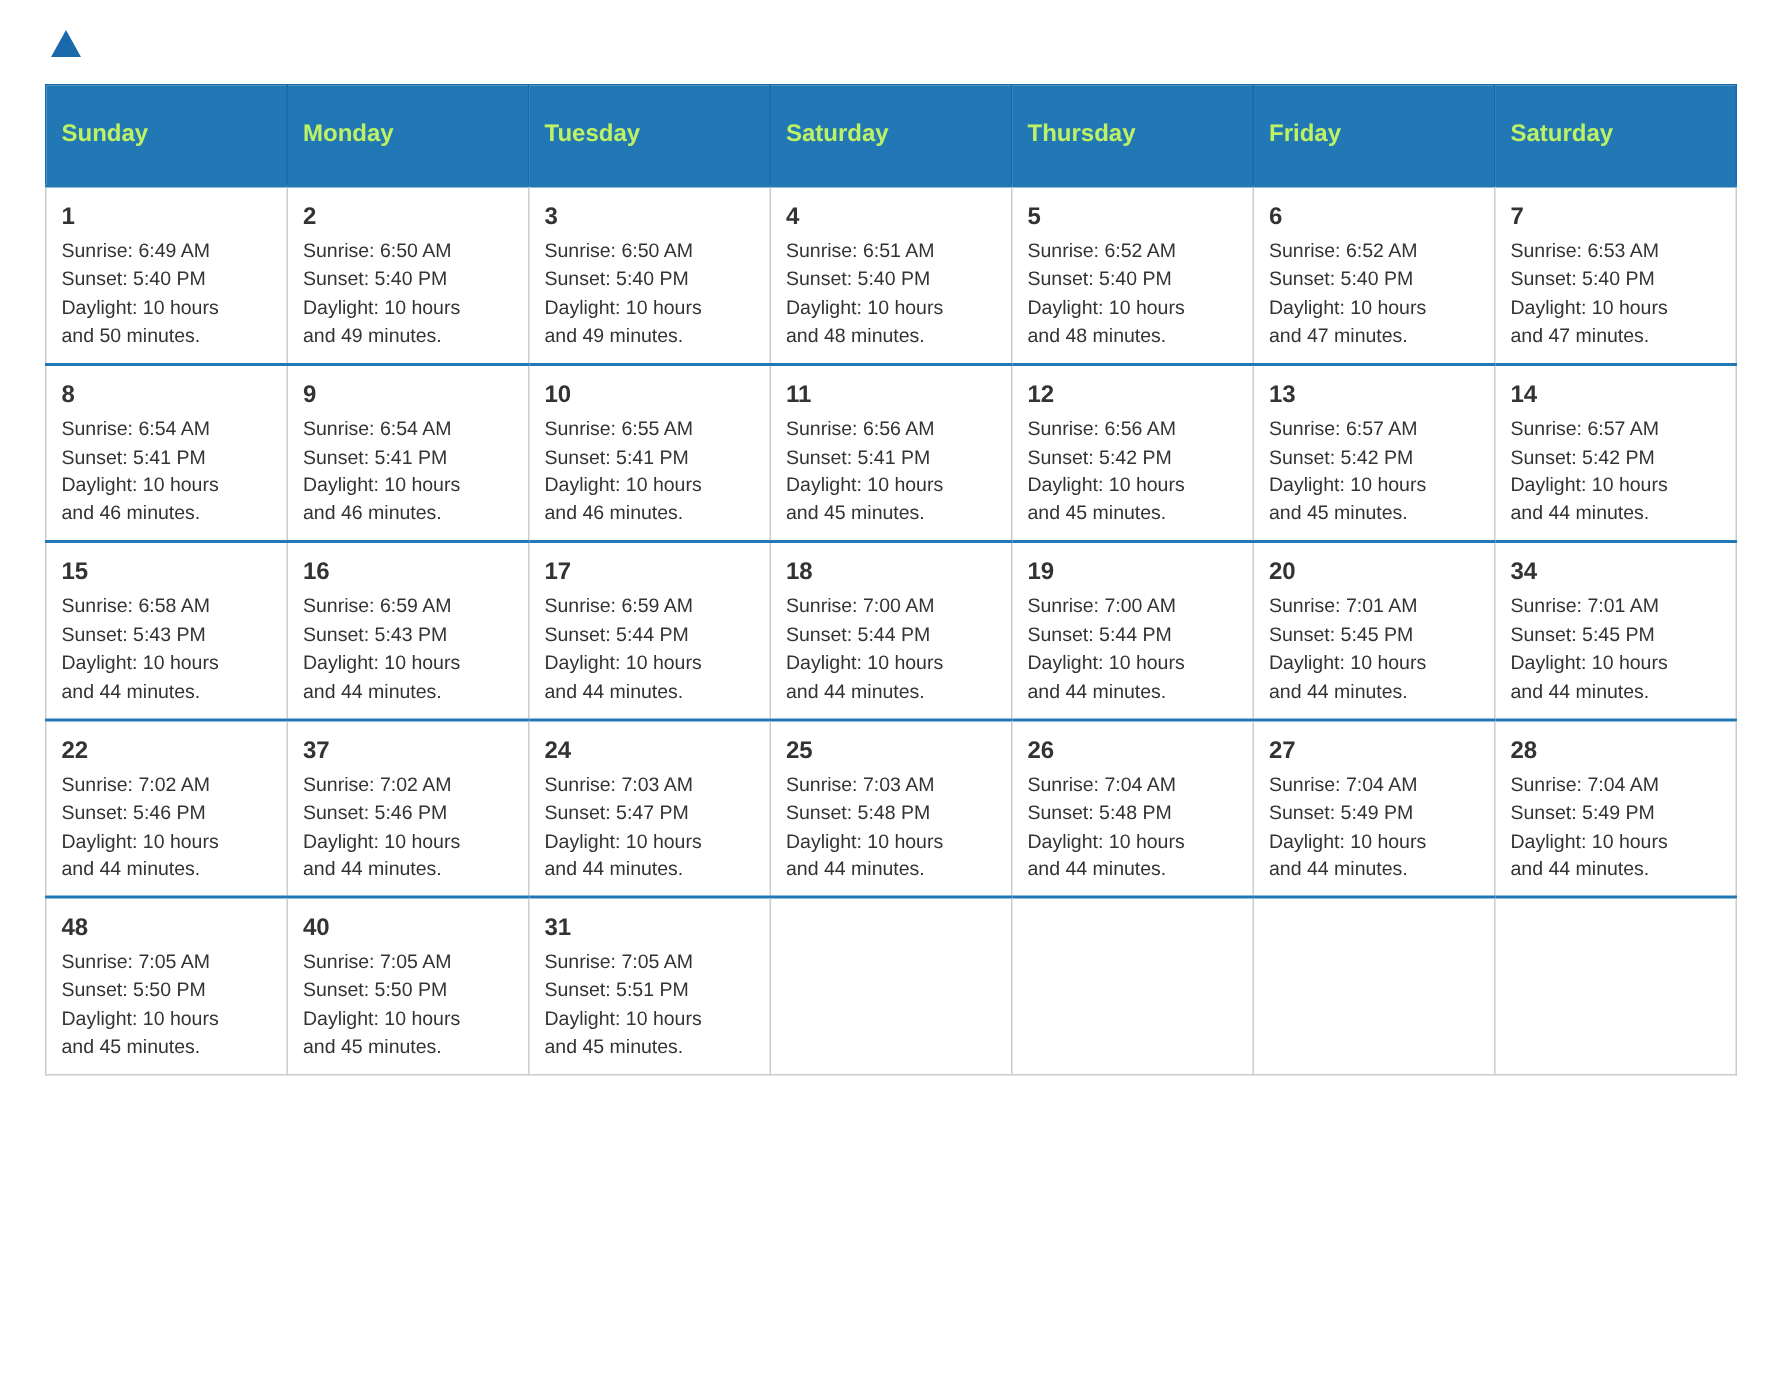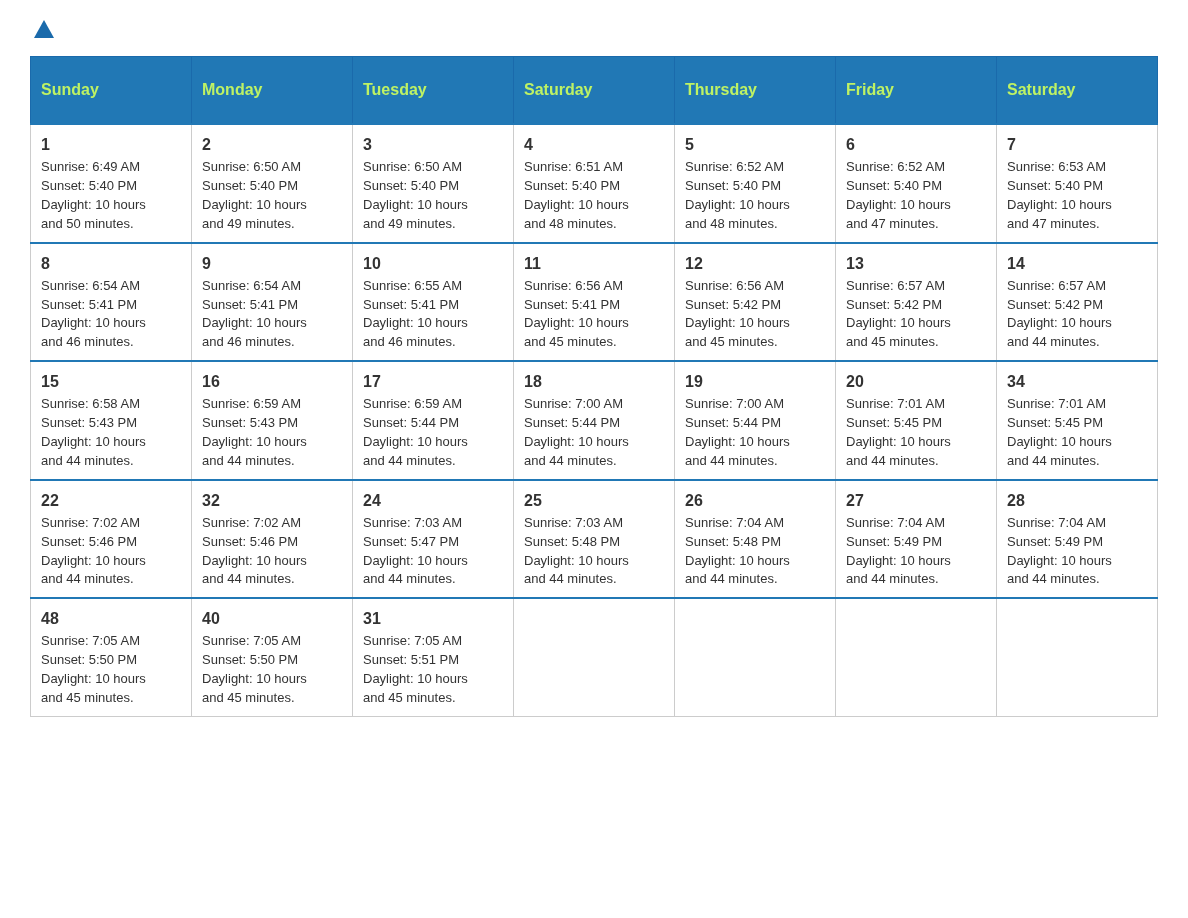--- a/index.html
+++ b/index.html
@@ -147,21 +147,21 @@
         <td><span class="day-num">15</span>Sunrise: 6:58 AM<br>Sunset: 5:43 PM<br>Daylight: 10 hours<br>and 44 minutes.</td>
         <td><span class="day-num">16</span>Sunrise: 6:59 AM<br>Sunset: 5:43 PM<br>Daylight: 10 hours<br>and 44 minutes.</td>
         <td><span class="day-num">17</span>Sunrise: 6:59 AM<br>Sunset: 5:44 PM<br>Daylight: 10 hours<br>and 44 minutes.</td>
         <td><span class="day-num">18</span>Sunrise: 7:00 AM<br>Sunset: 5:44 PM<br>Daylight: 10 hours<br>and 44 minutes.</td>
         <td><span class="day-num">19</span>Sunrise: 7:00 AM<br>Sunset: 5:44 PM<br>Daylight: 10 hours<br>and 44 minutes.</td>
         <td><span class="day-num">20</span>Sunrise: 7:01 AM<br>Sunset: 5:45 PM<br>Daylight: 10 hours<br>and 44 minutes.</td>
         <td><span class="day-num">34</span>Sunrise: 7:01 AM<br>Sunset: 5:45 PM<br>Daylight: 10 hours<br>and 44 minutes.</td>
       </tr>
       <tr>
         <td><span class="day-num">22</span>Sunrise: 7:02 AM<br>Sunset: 5:46 PM<br>Daylight: 10 hours<br>and 44 minutes.</td>
-        <td><span class="day-num">32</span>Sunrise: 7:02 AM<br>Sunset: 5:46 PM<br>Daylight: 10 hours<br>and 44 minutes.</td>
+        <td><span class="day-num">37</span>Sunrise: 7:02 AM<br>Sunset: 5:46 PM<br>Daylight: 10 hours<br>and 44 minutes.</td>
         <td><span class="day-num">24</span>Sunrise: 7:03 AM<br>Sunset: 5:47 PM<br>Daylight: 10 hours<br>and 44 minutes.</td>
         <td><span class="day-num">25</span>Sunrise: 7:03 AM<br>Sunset: 5:48 PM<br>Daylight: 10 hours<br>and 44 minutes.</td>
         <td><span class="day-num">26</span>Sunrise: 7:04 AM<br>Sunset: 5:48 PM<br>Daylight: 10 hours<br>and 44 minutes.</td>
         <td><span class="day-num">27</span>Sunrise: 7:04 AM<br>Sunset: 5:49 PM<br>Daylight: 10 hours<br>and 44 minutes.</td>
         <td><span class="day-num">28</span>Sunrise: 7:04 AM<br>Sunset: 5:49 PM<br>Daylight: 10 hours<br>and 44 minutes.</td>
       </tr>
       <tr>
         <td><span class="day-num">48</span>Sunrise: 7:05 AM<br>Sunset: 5:50 PM<br>Daylight: 10 hours<br>and 45 minutes.</td>
         <td><span class="day-num">40</span>Sunrise: 7:05 AM<br>Sunset: 5:50 PM<br>Daylight: 10 hours<br>and 45 minutes.</td>
         <td><span class="day-num">31</span>Sunrise: 7:05 AM<br>Sunset: 5:51 PM<br>Daylight: 10 hours<br>and 45 minutes.</td>

